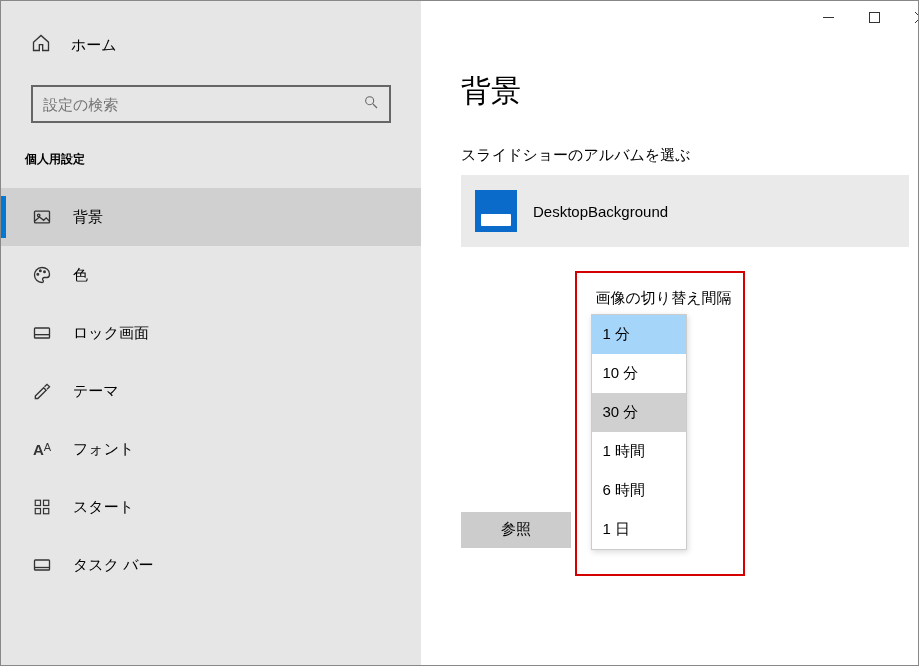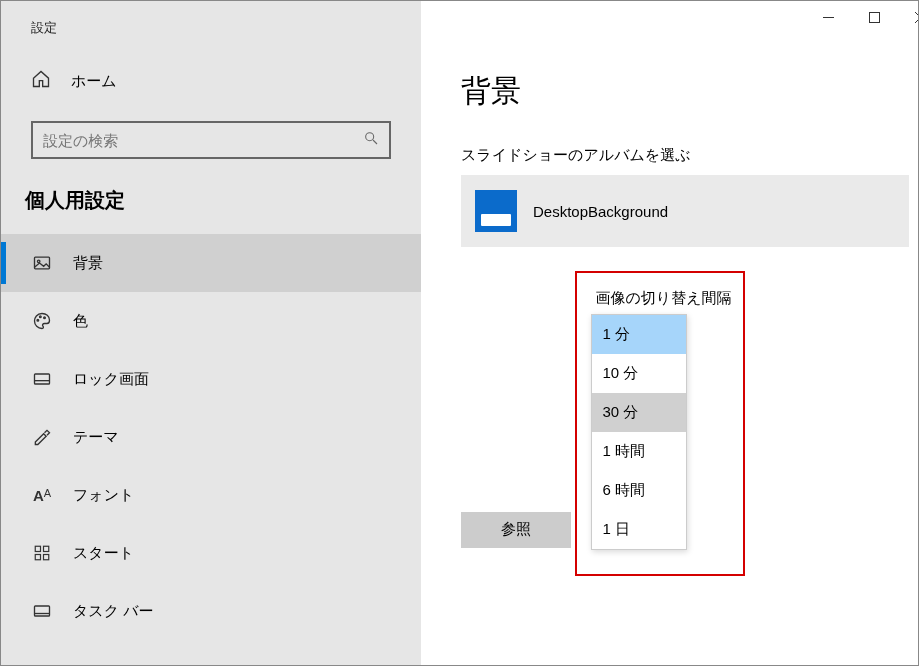--- a/index.html
+++ b/index.html
@@ -8,21 +8,21 @@
     .sidebar { width: 420px; background: #e6e6e6; padding: 0; flex-shrink: 0; }
     .app-title { font-size: 13px; padding: 18px 0 0 30px; color: #222; }
     .home-row { display: flex; align-items: center; gap: 20px; padding: 32px 0 28px 30px; }
     .home-icon svg { width: 20px; height: 20px; }
     .home-label { font-size: 15px; }
 
     .search-box { margin: 0 30px 28px 30px; border: 2px solid #666; background: #e6e6e6; height: 38px; display: flex; align-items: center; padding: 0 10px; gap: 20px; }
     .search-input { flex: 1; border: none; background: transparent; outline: none; font-size: 15px; color: #666; }
     .search-glyph { color: #555; }
 
-    .section-header { font-size: 20px; font-weight: 600; padding: 0 0 10px 24px; }
+    .section-header { font-size: 12px; font-weight: 600; padding: 0 0 10px 24px; }
 
     .nav-list { list-style: none; padding-top: 10px; }
     .nav-item { display: flex; align-items: center; gap: 20px; padding: 0 0 0 30px; height: 58px; position: relative; cursor: default; }
     .nav-item.active { background: #d0d0d0; }
     .nav-item.active::before { content: ""; position: absolute; left: 0; top: 8px; bottom: 8px; width: 5px; background: #0078d4; }
     .nav-icon { width: 22px; display: inline-flex; justify-content: center; color: #333; }
     .nav-label { font-size: 15px; }
 
     .content { flex: 1; padding: 0; background: #fff; position: relative; }
     .title-bar { height: 40px; display: flex; justify-content: flex-end; align-items: flex-start; }
@@ -42,21 +42,20 @@
     .interval-label { font-size: 15px; margin: 0 0 6px 4px; white-space: nowrap; }
     .dropdown-list { border: 1px solid #ccc; background: #fff; width: 96px; box-shadow: 1px 2px 6px rgba(0,0,0,0.15); }
     .dropdown-item { padding: 10px 10px; font-size: 15px; }
     .dropdown-item.selected { background: #a6d5fa; }
     .dropdown-item.hover { background: #d0d0d0; }
   </style>
 </head>
 <body>
 
 <div class="sidebar">
-  <div class="app-title">設定</div>
 
   <div class="home-row">
     <span class="home-icon">
       <svg viewBox="0 0 24 24" fill="none" stroke="#333" stroke-width="1.6">
           <path d="M3 11 L12 3 L21 11 V21 H14 V14 H10 V21 H3 Z"></path>
         </svg>
     </span>
     <span class="home-label">ホーム</span>
   </div>
 

